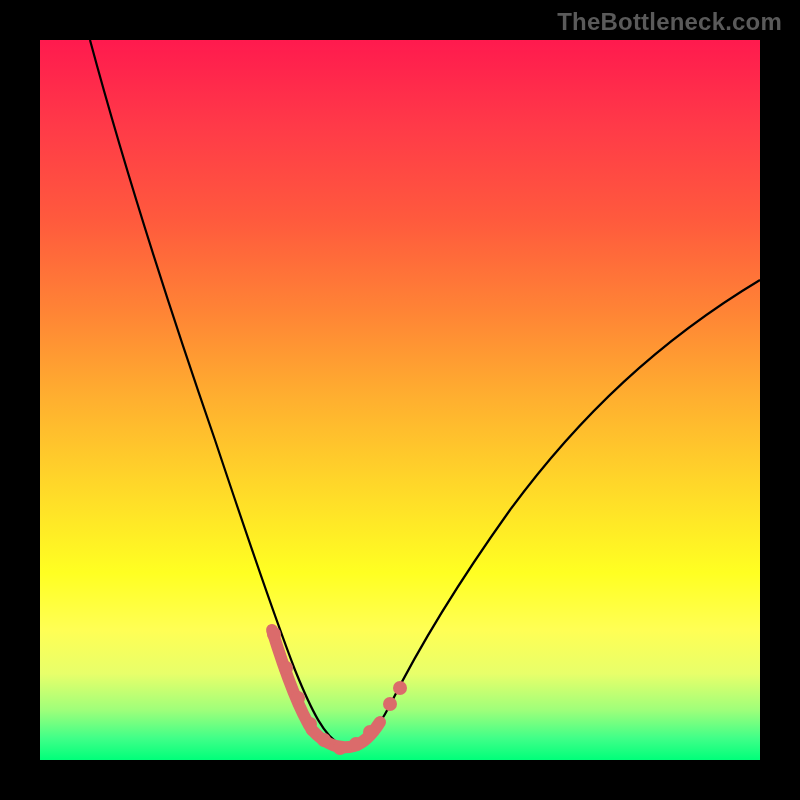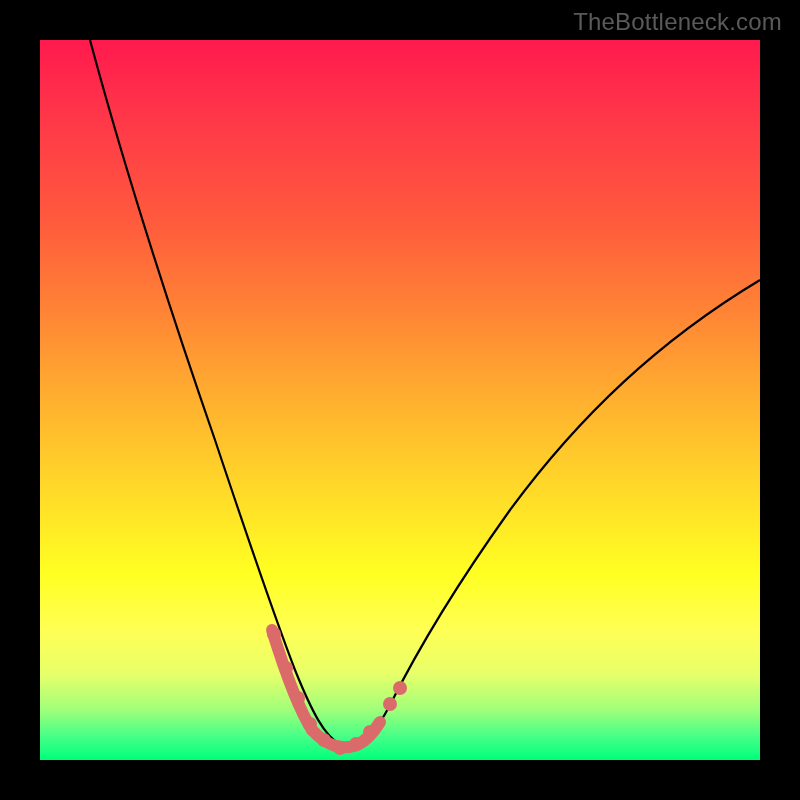--- a/index.html
+++ b/index.html
@@ -40,21 +40,21 @@
       #40ff88 97%,
       #00ff7a 100%
     );
   }
   .watermark {
     position: absolute;
     top: 8px;
     right: 18px;
     color: #5a5a5a;
     font-size: 24px;
-    font-weight: 400;
+    font-weight: 700;
     letter-spacing: 0.2px;
     user-select: none;
   }
   svg.curve {
     position: absolute;
     left: 0;
     top: 0;
     width: 720px;
     height: 720px;
     overflow: visible;

